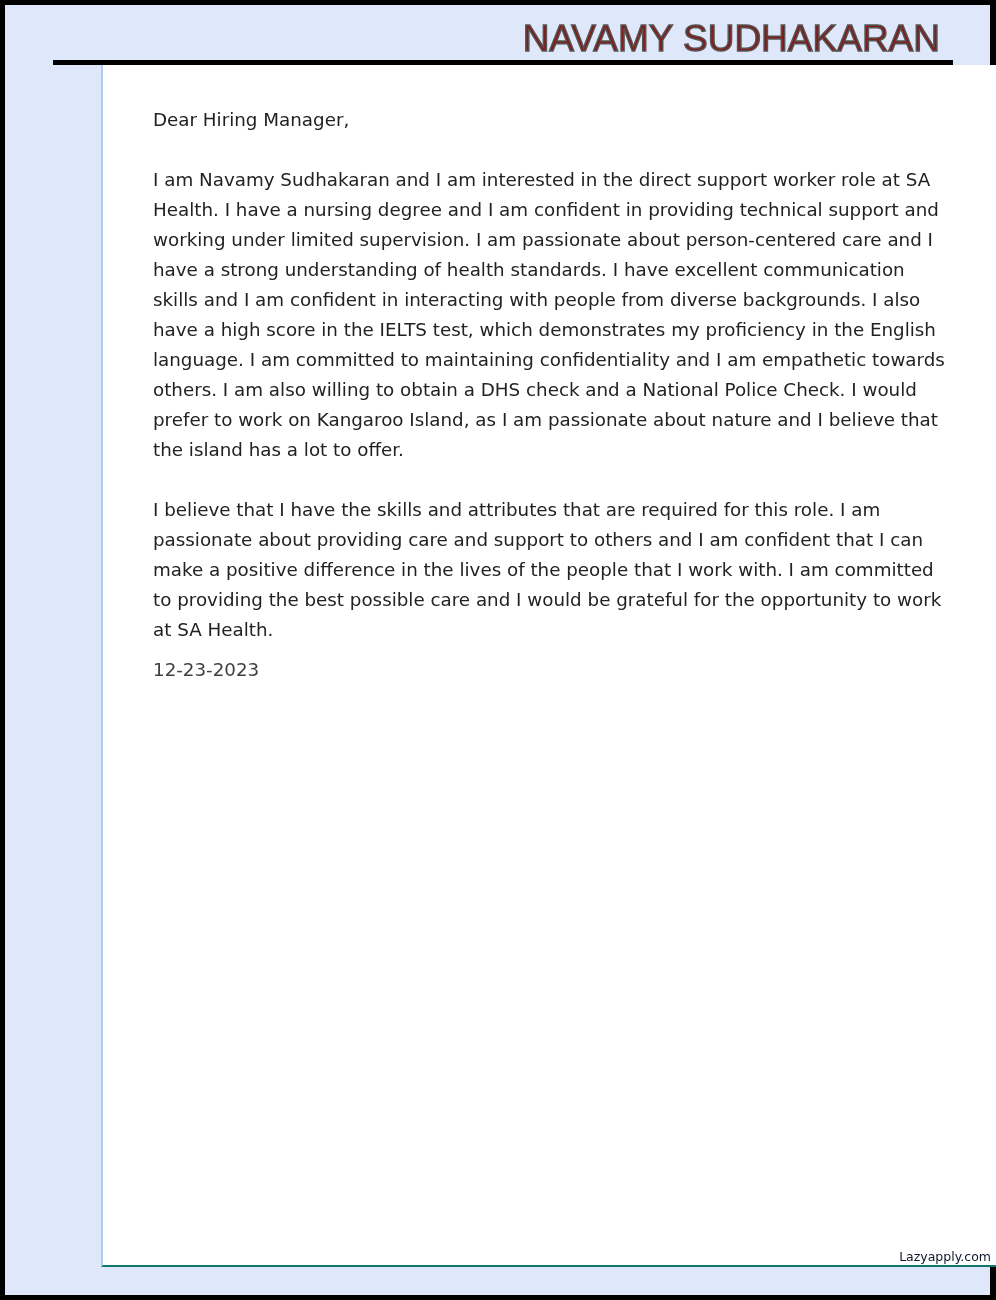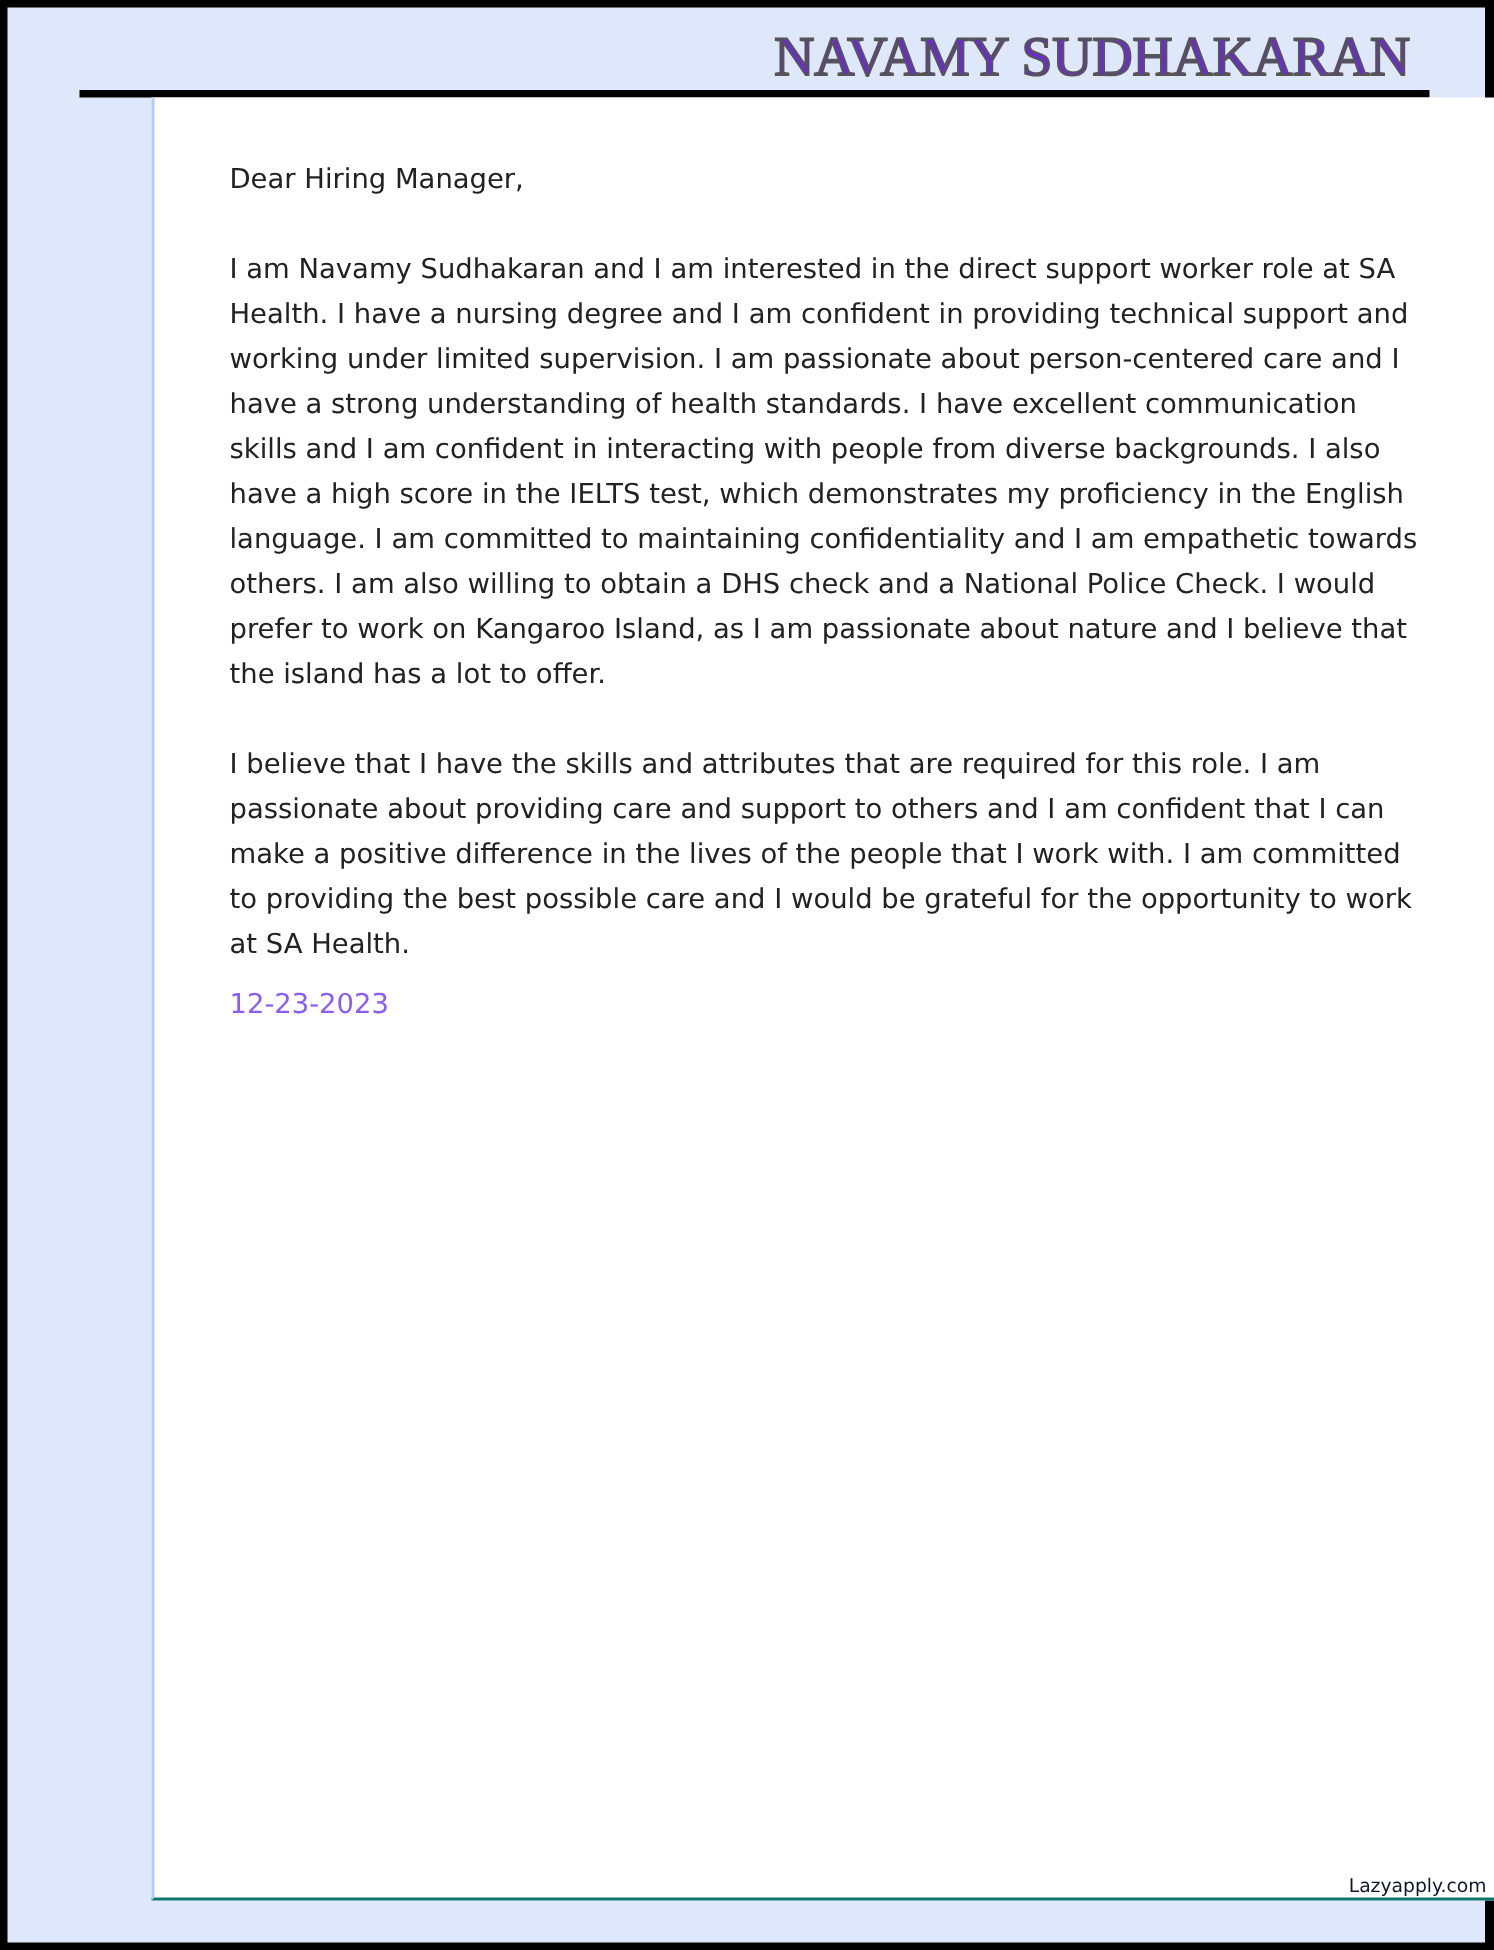--- a/index.html
+++ b/index.html
@@ -15,23 +15,23 @@
     left: 5px; top: 5px;
     width: 985px; height: 1290px;
     background: #dfe8fa;
   }
   .name-header {
     position: absolute;
     right: 50px;
     top: 12px;
     font-size: 37px;
     letter-spacing: 0px;
-    color: #6d28d9;
+    color: #7f1d1d;
     -webkit-text-stroke: 1.4px #555;
-    font-family: Liberation Serif, serif;
+    font-family: Liberation Sans, sans-serif;
     line-height: 44px;
     white-space: nowrap;
   }
   .top-rule {
     position: absolute;
     left: 48px; top: 55px;
     width: 900px; height: 5px;
     background: #000;
   }
   .card {
@@ -48,21 +48,21 @@
     position: absolute;
     left: 50px; top: 40px;
     width: 800px;
     font-size: 18.3px;
     line-height: 30px;
     color: #222;
   }
   .content p { margin: 0 0 30px 0; }
   .content p.last { margin-bottom: 10px; }
   .date {
-    color: #8b5cf6;
+    color: #404040;
     font-size: 18.3px;
     line-height: 30px;
   }
   .footer-brand {
     position: absolute;
     right: 8px; bottom: 0px;
     font-size: 12.5px;
     color: #0f172a;
     line-height: 16px;
   }

